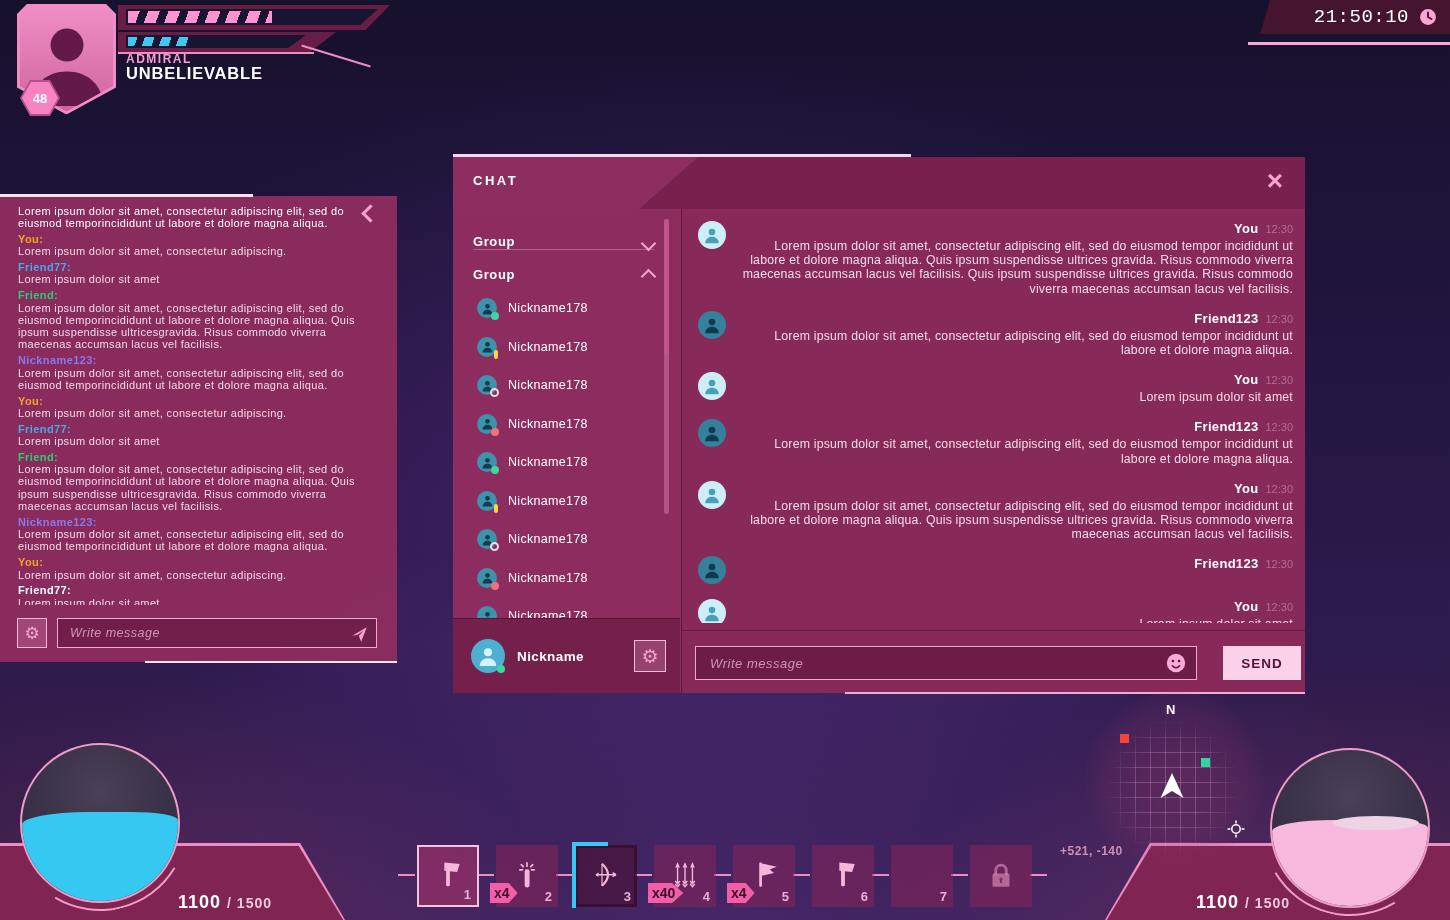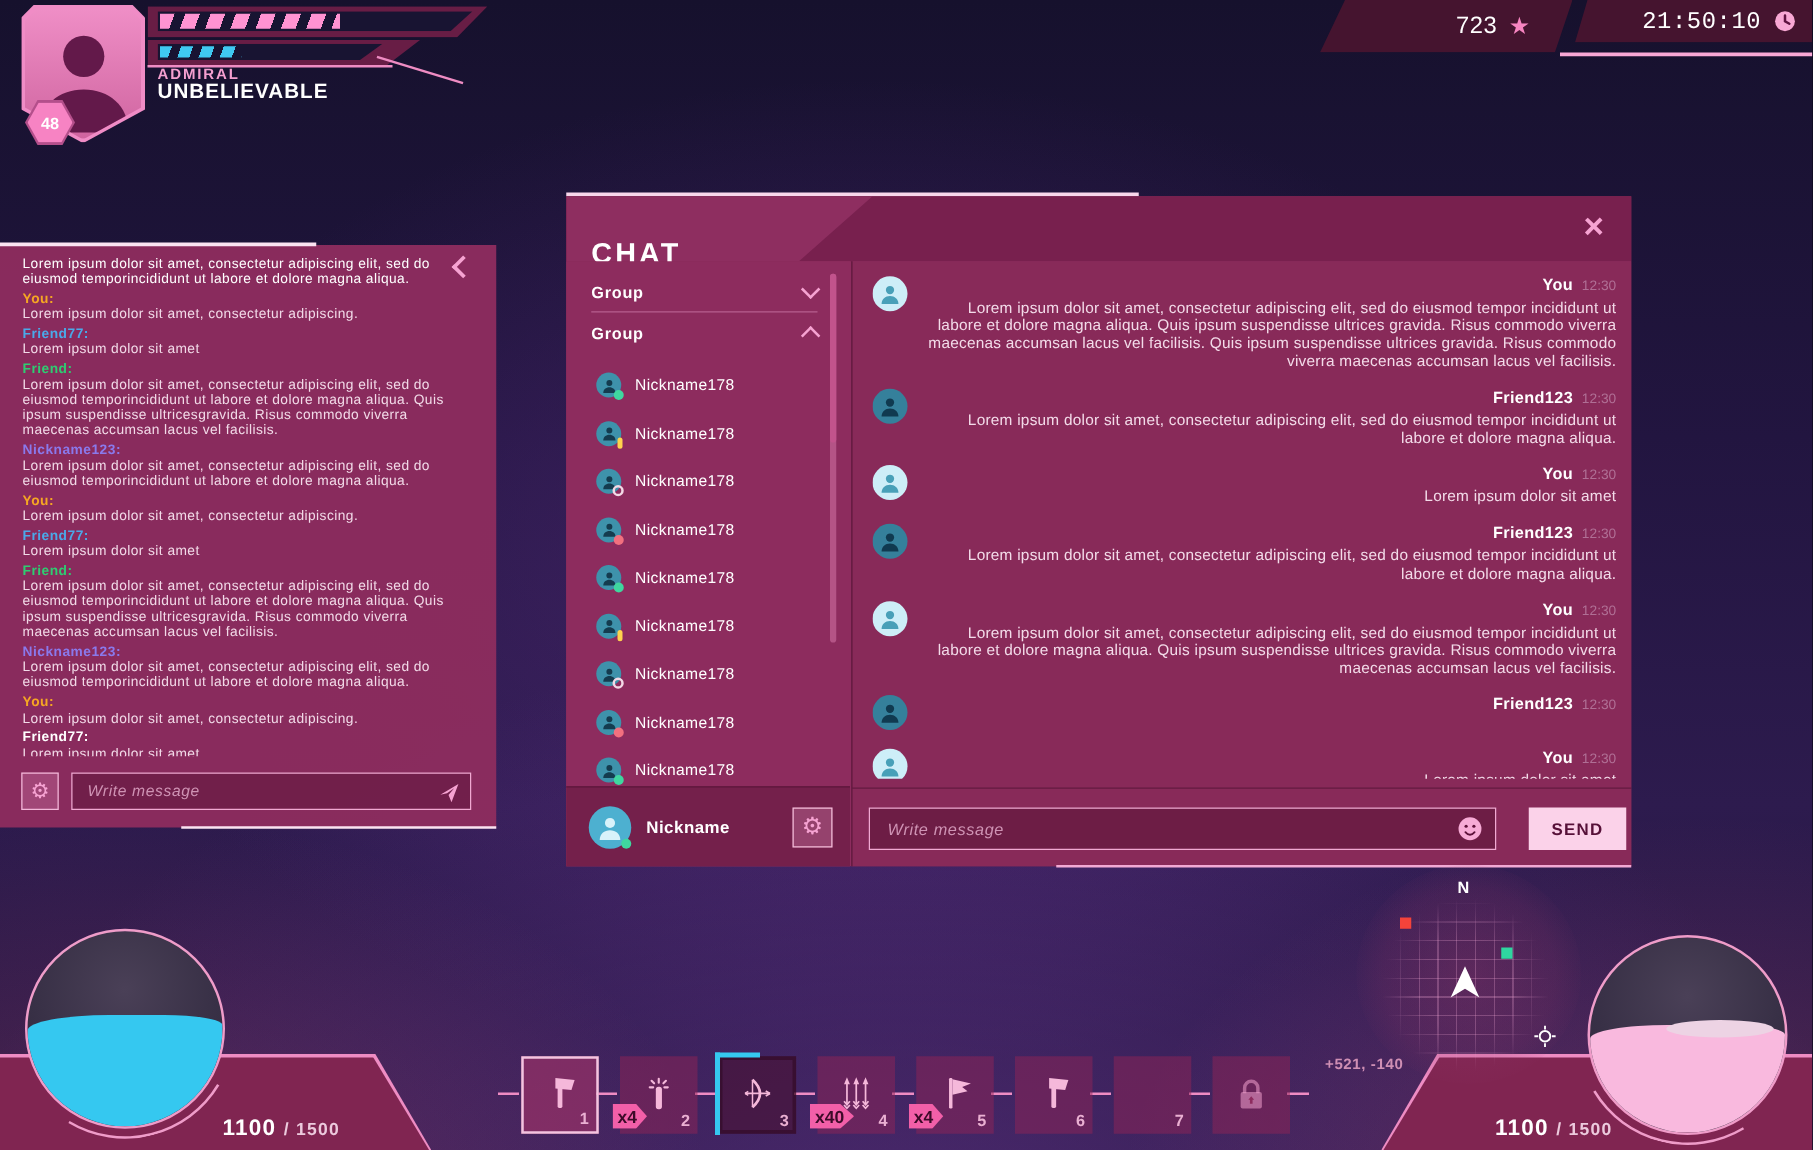--- a/index.html
+++ b/index.html
@@ -77,45 +77,45 @@
   .pinput input::placeholder{color:#cf93b4;}
   .send-ic{position:absolute;right:8px;top:7px;width:17px;height:17px;fill:#f6a3d2;cursor:pointer;}
 
   
   .chat-win{left:453px;top:157px;width:852px;height:536px;background:#8d2c5e;}
   .cw-accent-top{position:absolute;left:0;top:-3px;width:458px;height:3px;background:#f8d7eb;}
   .cw-accent-bottom{position:absolute;right:0;bottom:-1px;width:460px;height:2.5px;background:#f2a9d4;}
   .cw-header{position:absolute;left:0;top:0;right:0;height:52px;background:#78204e;}
   .cw-header::before{content:"";position:absolute;left:0;top:0;width:245px;height:100%;
     background:rgba(168,64,120,.45);clip-path:polygon(0 0,100% 0,76% 100%,0 100%);}
-  .cw-title{position:absolute;left:20px;top:32px;color:#fff;font-weight:bold;font-size:23px;letter-spacing:2.5px;}
+  .cw-title{position:absolute;left:20px;top:16px;color:#fff;font-weight:bold;font-size:13px;letter-spacing:2.5px;}
   .cw-close{position:absolute;right:14px;top:6px;width:32px;height:36px;border:none;background:transparent;
     color:#f6a3d2;font-size:28px;font-weight:bold;cursor:pointer;line-height:36px;padding:0;}
   .cw-side{position:absolute;left:0;top:52px;bottom:0;width:227px;background:#8d2c5e;}
   .side-scroll{position:absolute;left:0;right:0;top:0;bottom:64px;padding-top:8px;overflow:hidden;}
-  .group-row{height:32px;display:flex;align-items:center;justify-content:space-between;margin:0 26px 0 20px;cursor:pointer;}
+  .group-row{height:32px;display:flex;align-items:flex-end;justify-content:space-between;margin:0 26px 0 20px;cursor:pointer;}
   .glabel{color:#fff;font-weight:bold;font-size:13px;letter-spacing:.6px;}
   .chev{width:9px;height:9px;border-right:2.5px solid #f6a3d2;border-bottom:2.5px solid #f6a3d2;}
   .chev.down{transform:rotate(45deg);margin-top:-4px;}
   .chev.up{transform:rotate(-135deg);margin-top:4px;}
   .sep{height:1px;background:rgba(246,170,215,.4);margin:0 26px 0 20px;}
   .sep.wide{margin-top:5px;margin-bottom:5px;}
   .member{height:24.5px;display:flex;align-items:center;gap:11px;padding-left:24px;cursor:pointer;margin-top:14px;}
   .mav{position:relative;width:20px;height:20px;border-radius:50%;background:#3e92ab;flex:none;
     display:flex;align-items:center;justify-content:center;color:#143c4f;}
   .mav svg{width:13px;height:13px;fill:currentColor;}
   .status-dot{position:absolute;right:-2px;bottom:-2px;width:8px;height:8px;border-radius:50%;}
   .mav[data-status="online"] .status-dot{background:#3fd79f;}
   .mav[data-status="away"] .status-dot{background:#ffd34d;width:4px;height:9px;border-radius:2px;right:-1px;}
   .mav[data-status="offline"] .status-dot{background:transparent;border:2px solid #f3d9e6;width:5px;height:5px;}
   .mav[data-status="busy"] .status-dot{background:#f2707f;}
   .mname{color:#fff;font-size:12.5px;letter-spacing:.3px;}
   .sbar{position:absolute;right:11px;top:10px;width:5px;height:295px;background:rgba(244,150,200,.38);border-radius:3px;cursor:pointer;}
   .sthumb{width:5px;height:135px;background:#c2538c;border-radius:3px;}
-  .side-user{position:absolute;left:0;right:0;bottom:0;height:64px;background:#74204b;
+  .side-user{position:absolute;left:0;right:0;bottom:0;height:75px;background:#74204b;
     border-top:1px solid rgba(40,0,25,.35);display:flex;align-items:center;gap:12px;padding:0 14px 0 18px;box-sizing:border-box;margin-top:16px;}
   .selfav{position:relative;width:34px;height:34px;border-radius:50%;background:#4db0d0;flex:none;
     display:flex;align-items:center;justify-content:center;color:#d8f2fa;}
   .selfav svg{width:22px;height:22px;fill:currentColor;}
   .selfname{flex:1;color:#fff;font-weight:bold;font-size:13.5px;letter-spacing:.4px;}
   .self-gear{width:32px;height:32px;box-sizing:border-box;border:1.5px solid #f3bcd9;background:rgba(246,167,212,.25);
     display:flex;align-items:center;justify-content:center;cursor:pointer;padding:0;}
   .cw-main{position:absolute;left:228px;top:52px;right:0;bottom:0;border-left:1px solid rgba(50,5,30,.5);background:#882a59;}
   .msgs{position:absolute;left:16px;right:12px;top:10px;bottom:70px;display:flex;flex-direction:column;gap:13px;overflow:hidden;text-align:right;}
   .cmsg{display:flex;gap:15px;}
@@ -224,24 +224,20 @@
     </div>
   </div>
   <div class="abs level-badge">
       <div class="in">
         <span>48</span>
       </div>
     </div>
   <div class="abs rank-label">ADMIRAL</div>
   <div class="abs player-name">UNBELIEVABLE</div>
 
-  <div class="abs tr-panelA">
-    <span class="stat-num">723</span>
-    <span class="star-glyph">★</span>
-  </div>
   <div class="abs tr-panelB">
     <span class="stat-num">21:50:10</span>
     <svg width="20" height="20" viewBox="0 0 24 24">
         <circle cx="12" cy="12" r="9.5" fill="#f8a8d4"></circle>
         <path d="M12 6.5V12l4.2 2.4" stroke="#5f1340" stroke-width="2.4" fill="none" stroke-linecap="round"></path>
       </svg>
   </div>
   <div class="abs tr-underline"></div>
 
   <div class="abs log-panel">

